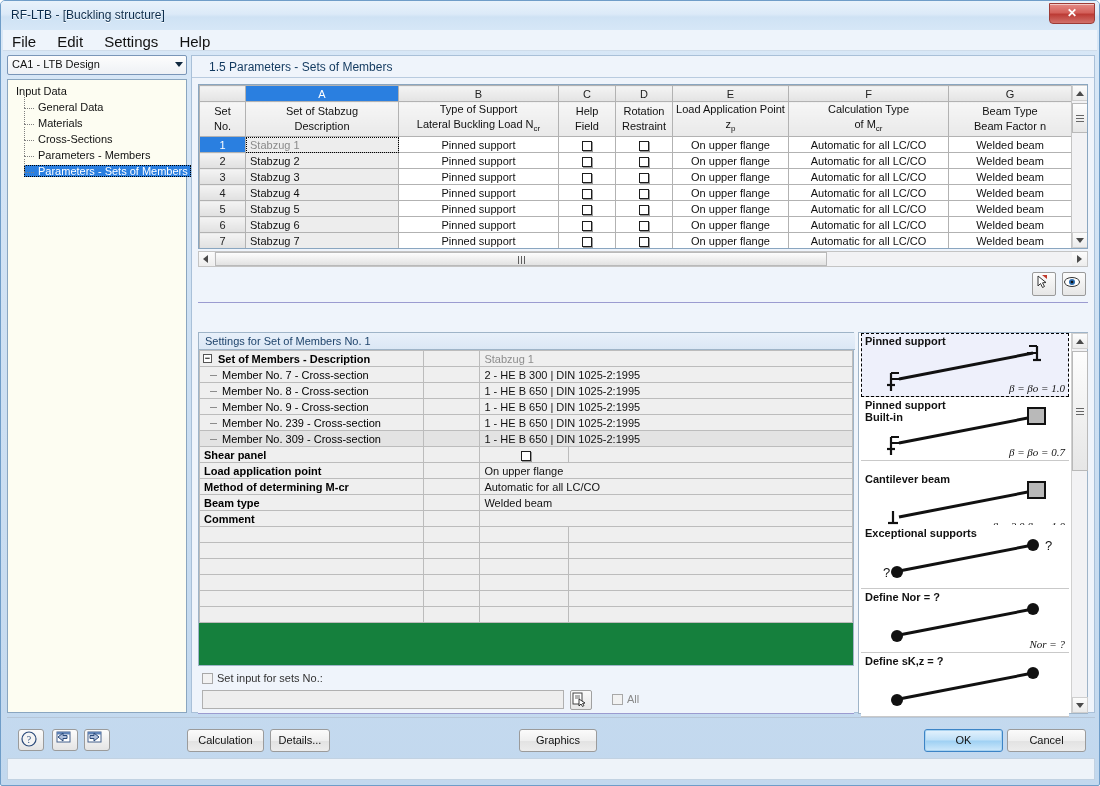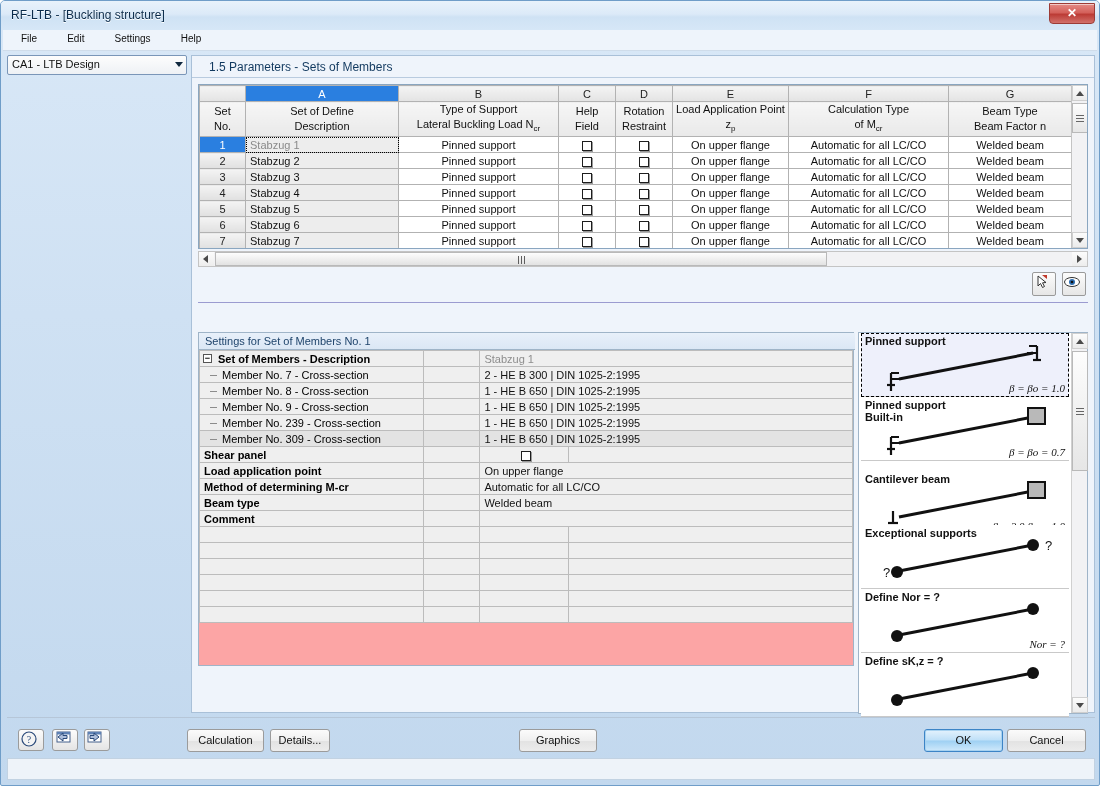--- a/index.html
+++ b/index.html
@@ -37,21 +37,21 @@
     text-align: center; line-height: 19px;
     cursor: pointer;
   }
   
   .menubar {
     position: absolute; left: 2px; top: 29px; width: 1094px; height: 21px;
     background: #eef4fb;
     border-bottom: 1px solid #cfdcea;
   }
   .menu-item {
-    display: inline-block; padding: 3px 9px 3px 18px; font-size: 10px; color: #111;
+    display: inline-block; padding: 3px 9px 3px 9px; font-size: 15px; color: #111;
     cursor: pointer;
   }
 
   
   .sidebar-combo-wrap {
     position: absolute; left: 6px; top: 54px; width: 180px; height: 20px;
   }
   .combo {
     width: 100%; height: 20px;
     background: linear-gradient(180deg,#fdfdfd 0%, #eef1f5 100%);
@@ -196,21 +196,21 @@
     border: 1px solid #9a9a9a; border-radius: 2px; cursor: pointer;
   }
   .sep-line {
     position: absolute; left: 6px; top: 246px; width: 890px; height: 1px;
     background: #9b9bd0;
   }
 
   
   .settings {
     position: absolute; left: 6px; top: 276px; width: 656px; height: 334px;
-    background: #fca5a5; border: 1px solid #9fb4c8;
+    background: #15803d; border: 1px solid #9fb4c8;
   }
   .settings-tab {
     position: absolute; left: 0; top: 0; width: 656px; height: 17px;
     background: linear-gradient(180deg,#e8f0fa,#dbe7f5);
     border-bottom: 1px solid #9fb4c8;
   }
   .settings-tab span {
     position: absolute; left: 6px; top: 2px; font-size: 11px; color: #20456c;
   }
   table.props { border-collapse: collapse; table-layout: fixed; width: 654px; }
@@ -327,20 +327,28 @@
     <span class="menu-item">Help</span>
   </div>
 
   <div class="sidebar-combo-wrap">
     <div class="combo">
       <span>CA1 - LTB Design</span>
       <span class="arrow"></span>
     </div>
   </div>
 
+  <div class="tree-panel">
+    <div class="tree-root">Input Data</div>
+    <div class="tree-item" style="top:21px">General Data</div>
+    <div class="tree-item" style="top:37px">Materials</div>
+    <div class="tree-item" style="top:53px">Cross-Sections</div>
+    <div class="tree-item" style="top:69px">Parameters - Members</div>
+    <div class="tree-item sel" style="top:85px">Parameters - Sets of Members</div>
+  </div>
 
   <div class="main">
     <div class="main-title">1.5 Parameters - Sets of Members</div>
     <div class="main-title-rule"></div>
 
     <div class="grid-wrap">
       <table class="grid">
         <colgroup>
           <col style="width:46px">
             <col style="width:153px">
@@ -361,21 +369,21 @@
             <th class="colhead">E</th>
             <th class="colhead">F</th>
             <th class="colhead">G</th>
           </tr>
           <tr>
             <th class="sub">
               <div>Set</div>
               <div>No.</div>
             </th>
             <th class="sub">
-              <div>Set of Define</div>
+              <div>Set of Stabzug</div>
               <div>Description</div>
             </th>
             <th class="sub">
               <div>Type of Support</div>
               <div><span>Lateral Buckling Load N</span><span class="sub-small">cr</span></div>
             </th>
             <th class="sub">
               <div>Help</div>
               <div>Field</div>
             </th>
@@ -632,20 +640,37 @@
                 <td></td>
                 <td class="p-mid"></td>
                 <td class="p-chk" style="background:#efefef"></td>
                 <td class="p-rest"></td>
               </tr>
             </tbody>
         </table>
       </div>
     </div>
 
+    <div class="setinput">
+      <div class="chk-label">
+        <span class="chk-box"></span><span>Set input for sets No.:</span>
+      </div>
+      <div class="setinput-field" title=""></div>
+      <div class="pick-btn">
+        <svg width="16" height="16" viewBox="0 0 16 16">
+          <rect x="2" y="2" width="9" height="11" fill="#fff" stroke="#444" stroke-width="1"></rect>
+          <line x1="4" y1="5" x2="9" y2="5" stroke="#666"></line>
+            <line x1="4" y1="7" x2="9" y2="7" stroke="#666"></line>
+          <path d="M8 8 L8 15 L10 13 L11.5 15.5 L13 14.5 L11.5 12.5 L14 12 Z" fill="#fff" stroke="#222" stroke-width="0.9"></path>
+        </svg>
+      </div>
+      <div class="all-chk">
+        <span class="chk-box"></span><span>All</span>
+      </div>
+    </div>
 
     <div class="diagrams">
       <div id="dg-list">
           <div class="dg-item sel" style="top: 0px;">
             <svg class="dg-svg" width="208" height="64" viewBox="0 0 208 64">
               <line x1="38" y1="46" x2="172" y2="20" stroke="#111" stroke-width="3"></line>
               <path d="M30 40 L30 52 M30 46 L40 46 M30 40 L38 40" stroke="#111" stroke-width="2.2" fill="none"></path>
               <line x1="26" y1="52" x2="34" y2="52" stroke="#111" stroke-width="2.2"></line>
               <line x1="30" y1="52" x2="30" y2="58" stroke="#111" stroke-width="2.2"></line>
               <path d="M176 13 L176 27 M166 20 L176 20 M176 13 L168 13" stroke="#111" stroke-width="2.2" fill="none"></path>

